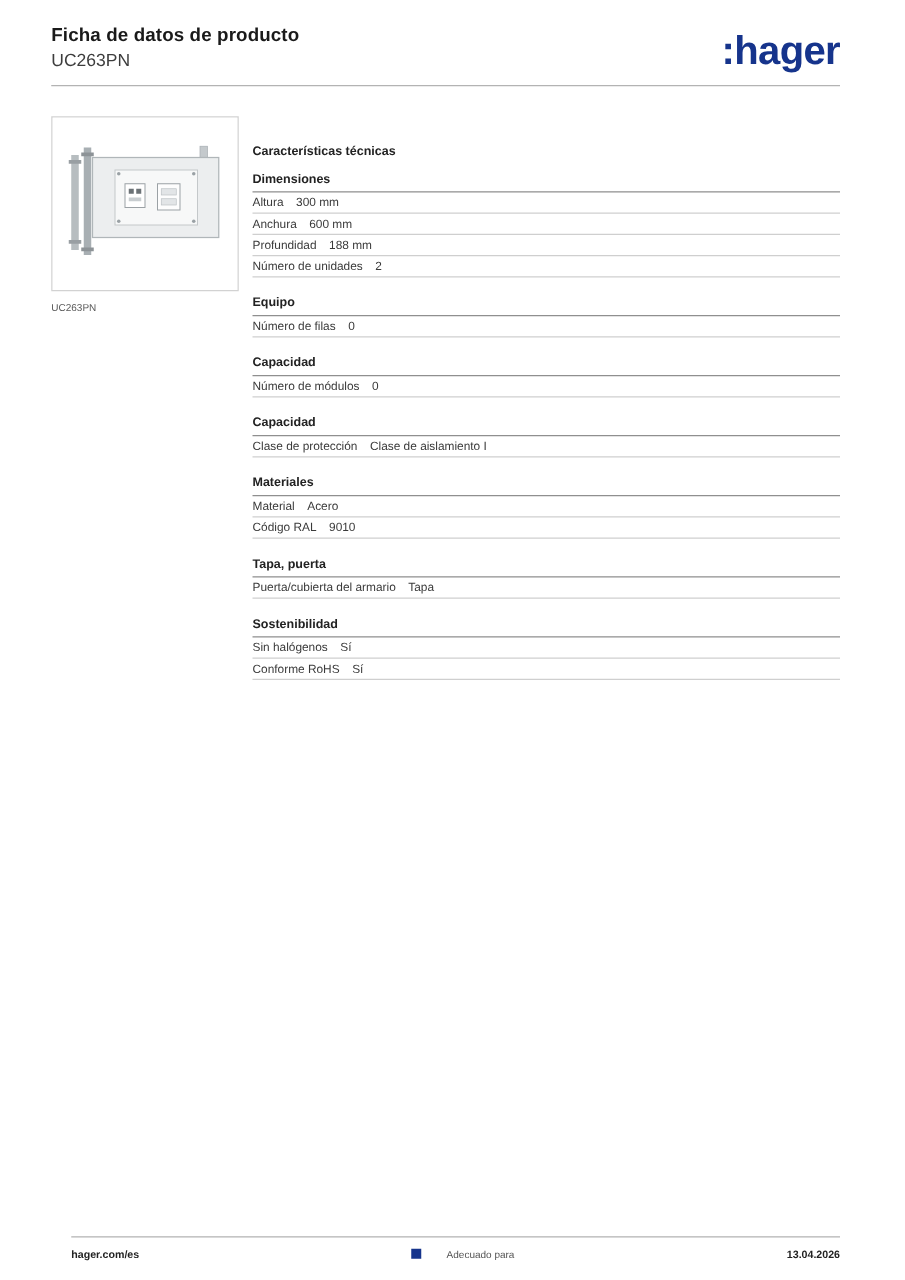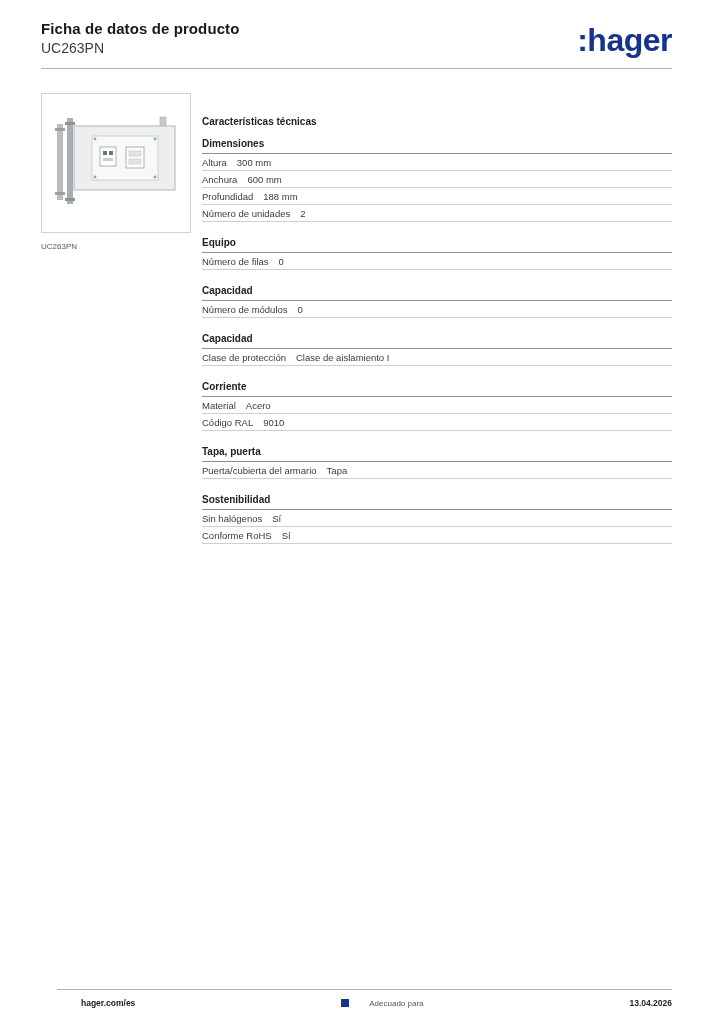--- a/index.html
+++ b/index.html
@@ -36,21 +36,21 @@
   #sections{margin-top:11px;}
   .spec-section{margin-top:15px;}
   .spec-section:first-child{margin-top:0;}
   .spec-title{font-size:10px;font-weight:bold;color:#222;padding-bottom:4px;border-bottom:1px solid var(--titleline);}
   .spec-row{display:flex;justify-content:flex-start;align-items:baseline;font-size:9.5px;color:var(--textgray);padding:3px 0 2px;border-bottom:1px solid var(--rowline);}
   .spec-label{white-space:nowrap;}
   .spec-value{white-space:nowrap;text-align:right;margin-left:10px;}
 
   footer{position:absolute;left:57px;right:52px;bottom:16px;}
   .footer-rule{border-top:1px solid var(--rule);}
-  .footer-row{display:flex;justify-content:space-between;align-items:center;padding-top:8px;font-size:8.5px;color:#222;margin-left:24px;}
+  .footer-row{display:flex;justify-content:space-between;align-items:center;padding-top:8px;font-size:8.5px;color:#222;}
   .footer-left{font-weight:bold;}
   .footer-center{display:flex;align-items:center;gap:20px;color:#555;font-size:8px;}
   .blue-sq{width:8px;height:8px;background:var(--blue);display:inline-block;}
   .footer-right{font-weight:bold;}
 </style>
 </head>
 <body>
 
 <div class="page">
 
@@ -137,21 +137,21 @@
             </div>
           </div>
           <div class="spec-section">
             <div class="spec-title">Capacidad</div>
             <div class="spec-row">
               <span class="spec-label">Clase de protección</span>
               <span class="spec-value">Clase de aislamiento I</span>
             </div>
           </div>
           <div class="spec-section">
-            <div class="spec-title">Corriente</div>
+            <div class="spec-title">Materiales</div>
             <div class="spec-row">
               <span class="spec-label">Material</span>
               <span class="spec-value">Acero</span>
             </div>
             <div class="spec-row">
               <span class="spec-label">Código RAL</span>
               <span class="spec-value">9010</span>
             </div>
           </div>
           <div class="spec-section">

